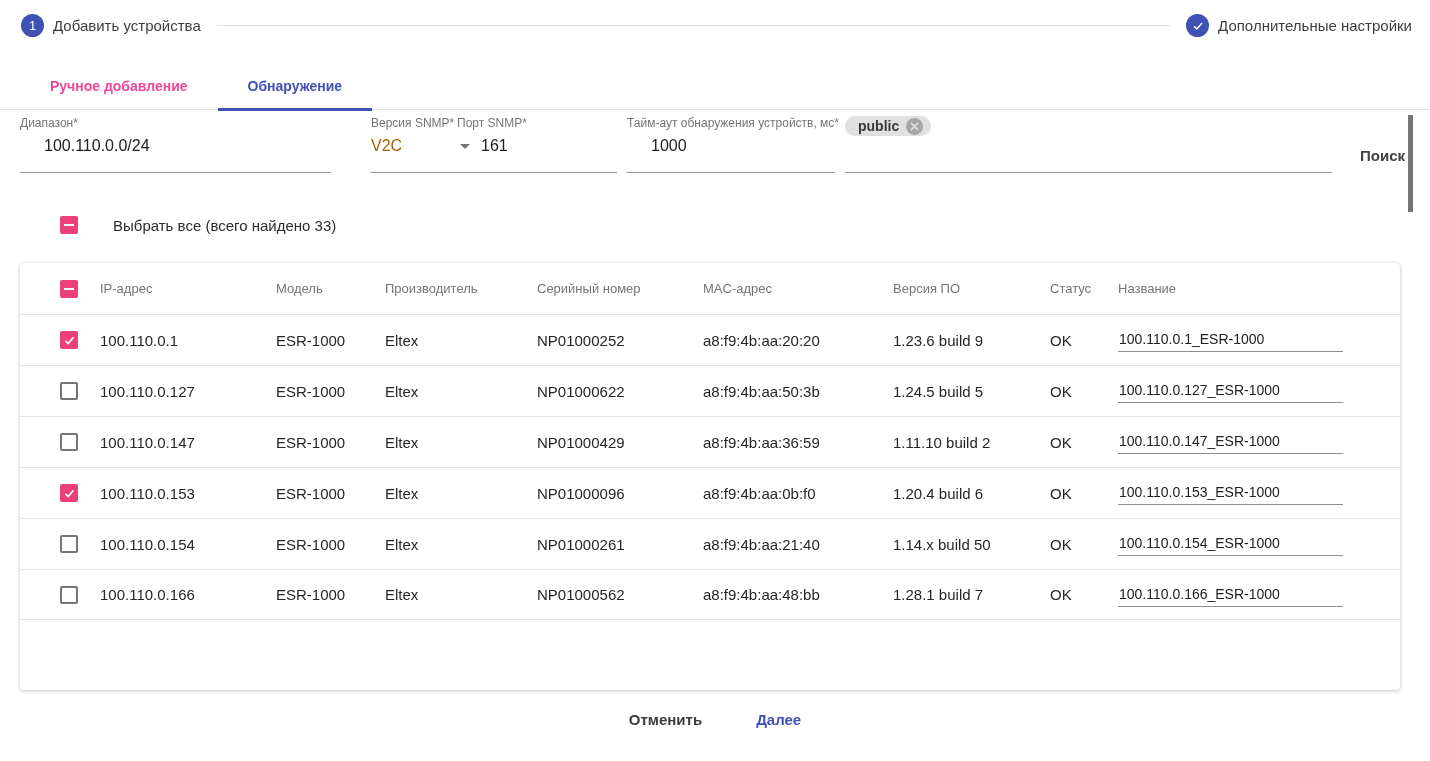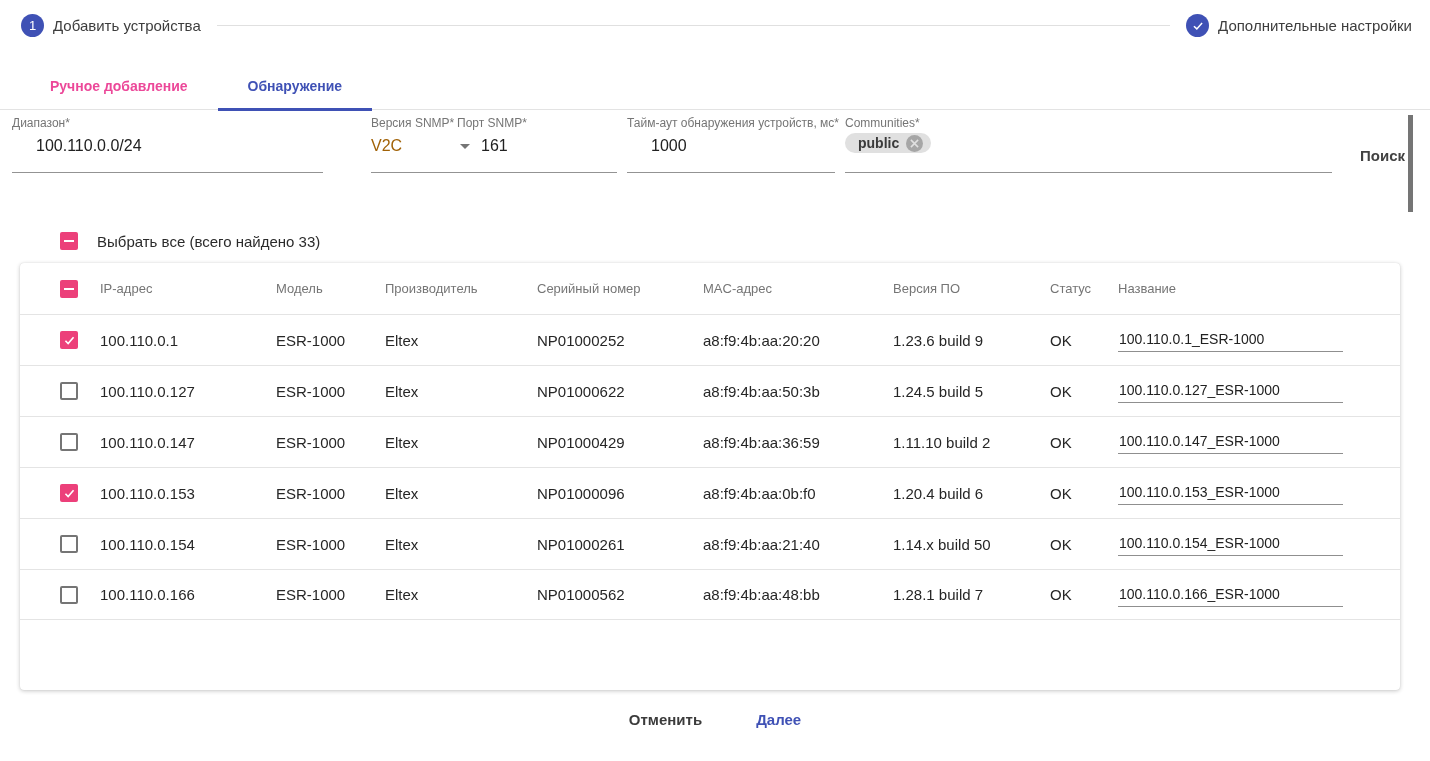--- a/index.html
+++ b/index.html
@@ -20,21 +20,21 @@
   .tab { height:48px; display:flex; align-items:center; justify-content:center; padding:0 30px;
     font-size:14px; font-weight:bold; color:#ec4899; cursor:pointer; position:relative; }
   .tab.active { color:#3f51b5; }
   .tab.active .indicator { position:absolute; left:0; right:0; bottom:-1px; height:3px; background:#3f51b5; }
 
   
   .field { position:absolute; top:116px; height:57px; border-bottom:1px solid #939393; }
   .field .flabel { font-size:12px; color:#757575; display:block; margin-bottom:7px; white-space:nowrap; }
   .field input[type=text] { border:none; outline:none; width:100%; font-size:16px; color:#212121;
     font-family:"Liberation Sans", sans-serif; background:transparent;margin-left:24px; }
-  .f-range { left:12px; width:311px; }
+  .f-range { left:20px; width:311px; }
   .f-ver { left:347px; width:101px;margin-left:24px; }
   .f-port { left:457px; width:160px; }
   .f-timeout { left:627px; width:208px; }
   .f-comm { left:845px; width:487px; }
   .select-row { display:flex; align-items:center; justify-content:space-between; }
   .select-row .sval { font-size:16px; color:#a16207; }
   .caret-down { width:0; height:0; border-left:5px solid transparent; border-right:5px solid transparent;
     border-top:5px solid #757575; margin-right:2px; }
   .f-comm .flabel { margin-bottom:3px; }
   .chip { display:inline-flex; align-items:center; background:#e0e0e0; border-radius:16px;
@@ -47,21 +47,21 @@
     font-family:"Liberation Sans", sans-serif; }
 
   
   .cb { width:18px; height:18px; border-radius:2px; display:inline-flex; align-items:center;
     justify-content:center; cursor:pointer; flex:0 0 auto; }
   .cb.off { border:2px solid #757575; background:#fff; }
   .cb.on, .cb.ind { background:#ec407a; }
   .cb .dash { width:10px; height:2px; background:#fff; }
 
   
-  .select-all { position:absolute; top:232px; left:60px; display:flex; align-items:center; }
+  .select-all { position:absolute; top:216px; left:60px; display:flex; align-items:center;gap:16px; }
   .select-all .sa-label { margin-left:19px; font-size:15px; color:#2b2b2b; }
 
   
   .card { position:absolute; top:263px; left:20px; width:1380px; height:427px; background:#fff;
     border-radius:4px; box-shadow:0 1px 4px rgba(0,0,0,0.22), 0 0 1px rgba(0,0,0,0.14); }
   .card-header { height:66px; display:flex; align-items:center; padding:0 14px 0 30px; }
   .card-title { font-size:15px; color:#3c3c3c; flex:1 1 auto; }
   .collapse-btn { background:none; border:none; width:32px; height:32px; display:flex;
     align-items:center; justify-content:center; cursor:pointer; }
 
@@ -135,21 +135,20 @@
     <span class="flabel">Порт SNMP*</span>
     <input type="text" value="161" style="">
   </div>
 
   <div class="field f-timeout">
     <span class="flabel">Тайм-аут обнаружения устройств, мс*</span>
     <input type="text" value="1000" style="">
   </div>
 
   <div class="field f-comm">
-    <span class="flabel">Communities*</span>
     <span class="chip">
       <span class="chip-text">public</span>
       <span class="chip-x">
         <svg width="9" height="9" viewBox="0 0 10 10">
             <path d="M1 1 L9 9 M9 1 L1 9" stroke="#e0e0e0" stroke-width="1.7"></path>
           </svg>
       </span>
     </span>
   </div>
 

